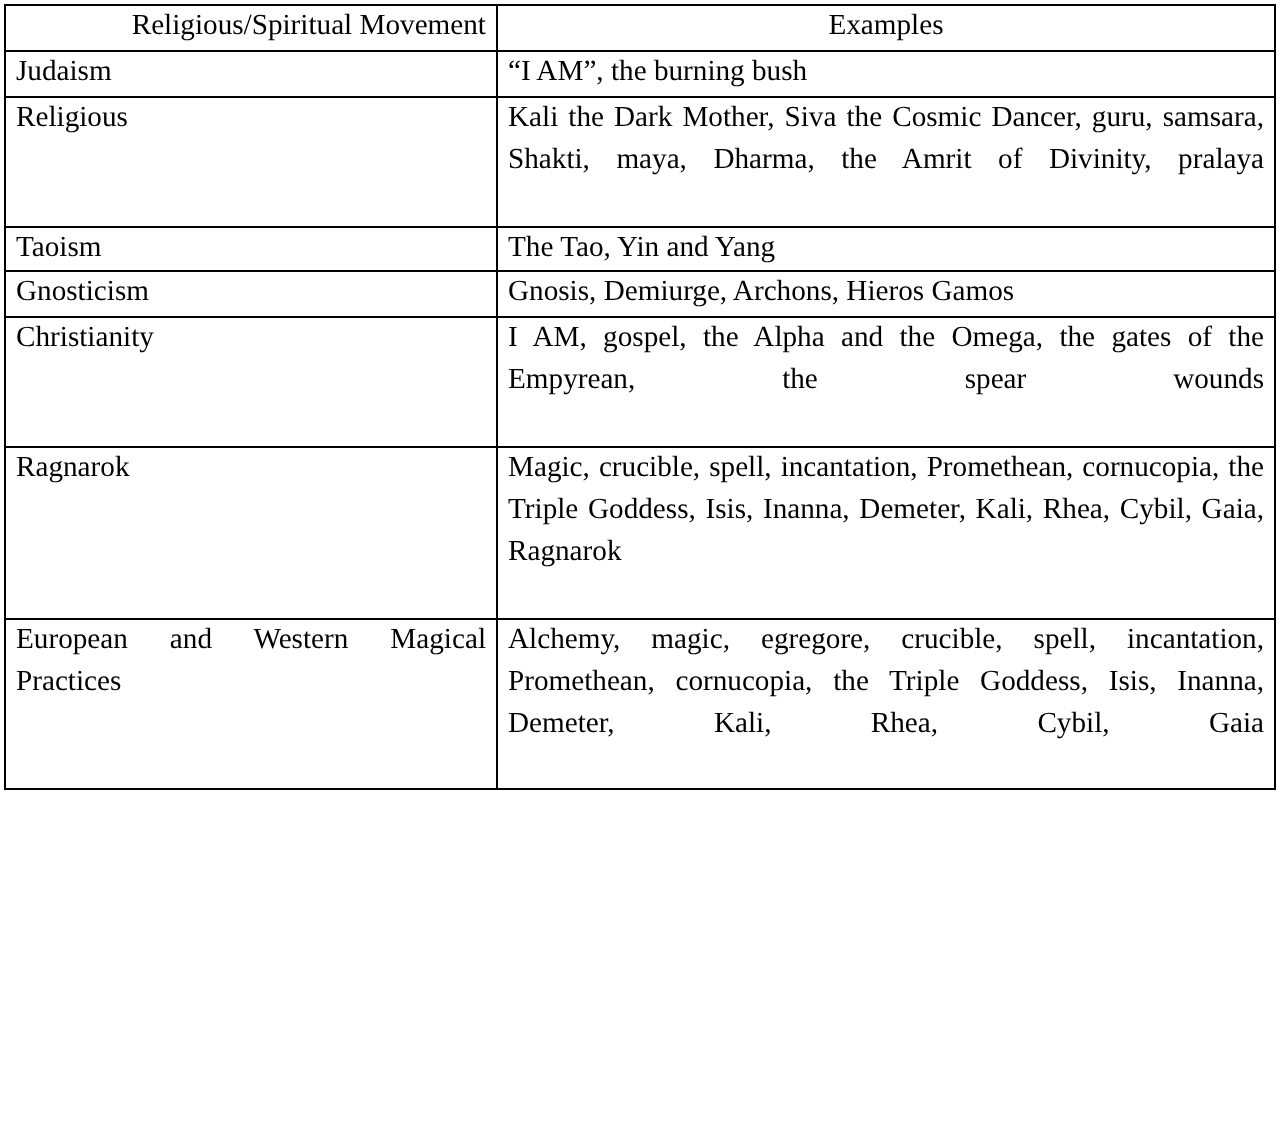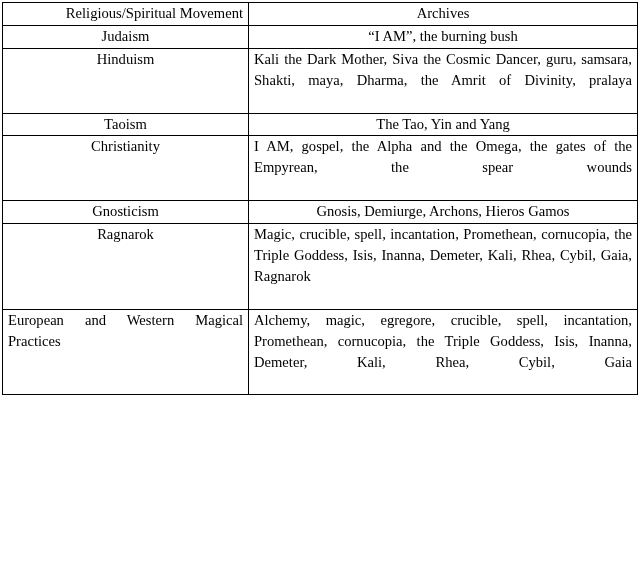--- a/index.html
+++ b/index.html
@@ -49,64 +49,64 @@
   
   td.cell-movement,
   td.cell-examples {
     text-align: justify;
     text-justify: inter-word;
     hyphens: manual;
     -webkit-hyphens: manual;
   }
   
   td.single {
-    text-align: center;
+    text-align: left;
   }
   .hidden-filler {
     display: inline-block;
     width: 100%;
     height: 0;
   }
 </style>
 </head>
 <body>
 
 <div class="table-wrap">
   <table class="movement-table">
     <colgroup>
       <col class="col-movement">
       <col class="col-examples">
     </colgroup>
     <thead>
       <tr>
         <th class="head-movement">Religious/Spiritual Movement</th>
-        <th class="head-examples">Archives</th>
+        <th class="head-examples">Examples</th>
       </tr>
     </thead>
     <tbody id="table-body">
 
     <tr>
           <td class="cell-movement single">Judaism</td>
           <td class="cell-examples single">“I AM”, the burning bush</td>
         </tr>
         <tr>
-          <td class="cell-movement single">Hinduism</td>
+          <td class="cell-movement single">Religious</td>
           <td class="cell-examples">Kali the Dark Mother, Siva the Cosmic Dancer, guru, samsara, Shakti, maya, Dharma, the Am­rit of Divinity, pralaya<span class="hidden-filler"></span></td>
         </tr>
         <tr>
           <td class="cell-movement single">Taoism</td>
           <td class="cell-examples single">The Tao, Yin and Yang</td>
         </tr>
         <tr>
+          <td class="cell-movement single">Gnosticism</td>
+          <td class="cell-examples single">Gnosis, Demiurge, Archons, Hieros Gamos</td>
+        </tr>
+        <tr>
           <td class="cell-movement single">Christianity</td>
           <td class="cell-examples">I AM, gospel, the Alpha and the Omega, the gates of the Empyrean, the spear wounds<span class="hidden-filler"></span></td>
-        </tr>
-        <tr>
-          <td class="cell-movement single">Gnosticism</td>
-          <td class="cell-examples single">Gnosis, Demiurge, Archons, Hieros Gamos</td>
         </tr>
         <tr>
           <td class="cell-movement single">Ragnarok</td>
           <td class="cell-examples">Magic, crucible, spell, incantation, Promethean, cornucopia, the Triple Goddess, Isis, Inanna, Demeter, Kali, Rhea, Cybil, Gaia, Ragnarok<span class="hidden-filler"></span></td>
         </tr>
         <tr>
           <td class="cell-movement">European and Western Magi­cal Practices<span class="hidden-filler"></span></td>
           <td class="cell-examples">Alchemy, magic, egregore, crucible, spell, in­cantation, Promethean, cornucopia, the Triple Goddess, Isis, Inanna, Demeter, Kali, Rhea, Cy­bil, Gaia<span class="hidden-filler"></span></td>
         </tr>
       </tbody>

